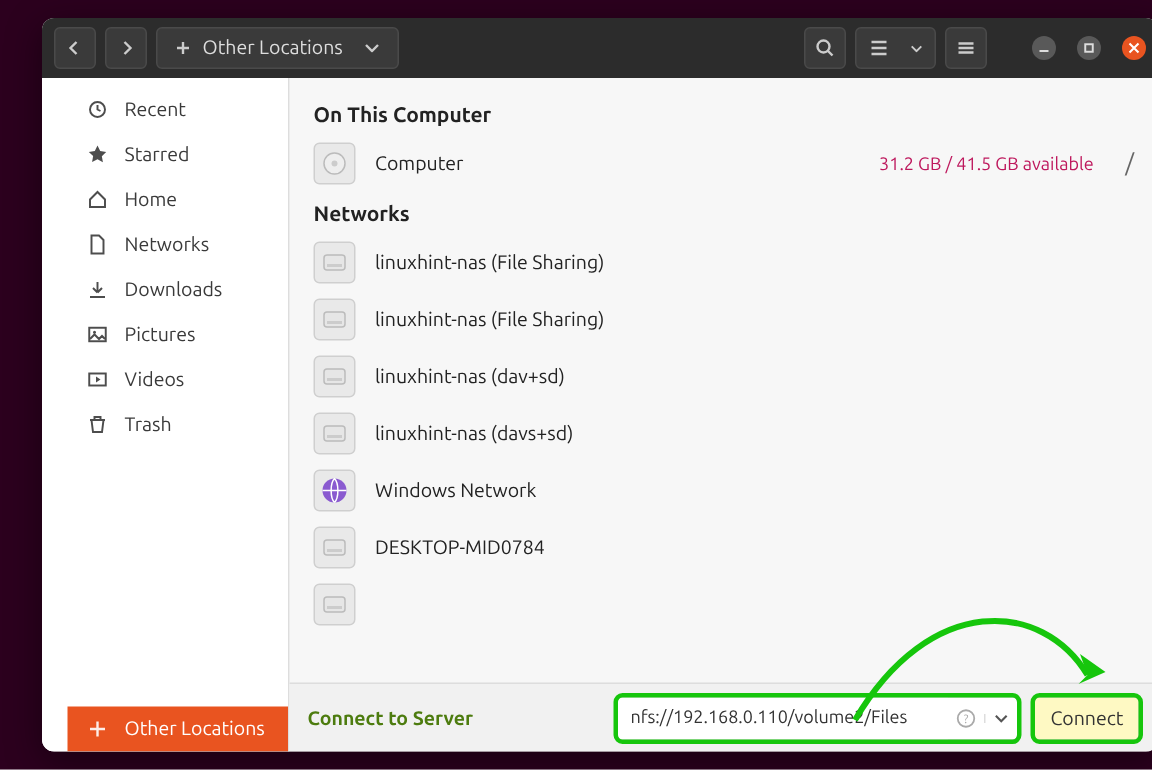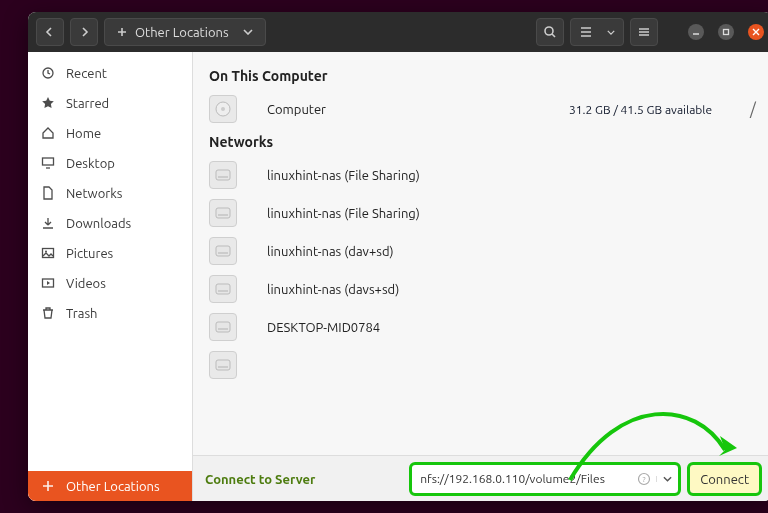--- a/index.html
+++ b/index.html
@@ -9,30 +9,30 @@
 .tb-btn { background:#3a3a3a; border:1px solid #4a4a4a; border-radius:4px; height:28px; display:flex; align-items:center; justify-content:center; color:#ddd; }
 .nav-btn { width:28px; }
 .loc-pill { padding:0 12px; gap:8px; cursor:pointer; }
 .loc-pill svg.chevdown { margin-left:6px; }
 .tb-spacer { flex:1; }
 .wctl { width:16px; height:16px; border-radius:50%; display:flex; align-items:center; justify-content:center; margin-left:8px; }
 .wctl.close { background:#e95420; }
 .wctl.other { background:#595959; }
 .body { flex:1; display:flex; min-height:0; }
 .sidebar { width:165px; background:#fff; border-right:1px solid #ddd; display:flex; flex-direction:column; padding-top:6px; }
-.sb-item { height:30px; display:flex; align-items:center; gap:10px; padding:0 12px; color:#3a3a3a; font-size:13px; cursor:pointer; }
+.sb-item { height:30px; display:flex; align-items:center; gap:10px; padding:0 12px; color:#3a3a3a; font-size:13px; cursor:pointer;margin-left:17px; }
 .sb-item.active { background:#e95420; color:#fff; }
 .sb-item .ic { width:16px; height:16px; display:flex; align-items:center; justify-content:center; color:inherit; opacity:.9; }
 .main { flex:1; display:flex; flex-direction:column; min-width:0; }
 .content { flex:1; overflow:auto; padding:10px 16px 4px 16px; }
 .section-h { font-weight:700; font-size:14px; color:#222; margin:6px 0 6px 0; }
-.row { display:flex; align-items:center; height:38px; gap:30px; cursor:pointer; }
+.row { display:flex; align-items:center; height:38px; gap:13px; cursor:pointer; }
 .row .dicon { width:28px; height:28px; background:#e9e9e9; border:1px solid #cfcfcf; border-radius:4px; display:flex; align-items:center; justify-content:center; color:#888; font-size:10px; }
 .row .label { font-size:13px; color:#222; flex:1; }
-.row .meta { font-size:12px; color:#0f172a; margin-right:8px; }
+.row .meta { font-size:12px; color:#be185d; margin-right:8px; }
 .row .chev { color:#666; }
 .wn-icon { background:linear-gradient(135deg,#9a6ad6,#7a48c8); border-radius:50%; }
 .footer { border-top:1px solid #ddd; height:46px; background:#f1f1f1; display:flex; align-items:center; padding:0 12px; gap:10px; }
 .footer .lbl { font-weight:700; font-size:13px; color:#4d7c0f; }
 .footer .sp { flex:1; }
 .srv-box { display:flex; align-items:center; height:30px; border:1px solid #bbb; background:#fff; border-radius:4px; overflow:hidden; }
 .srv-box.highlight { outline:3px solid #16c60c; outline-offset:-1px; }
 .srv-box input { border:none; outline:none; height:100%; width:220px; padding:0 8px; font-size:12px; color:#333; }
 .srv-box .help { width:24px; display:flex; align-items:center; justify-content:center; color:#999; font-size:13px; }
 .srv-box .dd { width:22px; border-left:1px solid #ddd; display:flex; align-items:center; justify-content:center; color:#555; }
@@ -127,29 +127,20 @@
           <span class="ic">
             <svg width="14" height="14" viewBox="0 0 14 14">
               <path d="M2 7l5-5 5 5v5H2z" stroke="currentColor" stroke-width="1.3" fill="none"></path>
             </svg>
           </span>
           <span>Home</span>
         </div>
         <div class="sb-item">
           <span class="ic">
             <svg width="14" height="14" viewBox="0 0 14 14">
-              <rect x="1.5" y="2" width="11" height="7" stroke="currentColor" stroke-width="1.3" fill="none"></rect>
-              <path d="M5 12h4" stroke="currentColor" stroke-width="1.3"></path>
-            </svg>
-          </span>
-          <span>Desktop</span>
-        </div>
-        <div class="sb-item">
-          <span class="ic">
-            <svg width="14" height="14" viewBox="0 0 14 14">
               <path d="M3 1h5l3 3v9H3z" stroke="currentColor" stroke-width="1.3" fill="none"></path>
             </svg>
           </span>
           <span>Networks</span>
         </div>
         <div class="sb-item">
           <span class="ic">
             <svg width="14" height="14" viewBox="0 0 14 14">
               <path d="M7 2v7m0 0 3-3m-3 3L4 6M2 12h10" stroke="currentColor" stroke-width="1.3" fill="none"></path>
             </svg>
@@ -240,20 +231,29 @@
               <div class="label">linuxhint-nas (dav+sd)</div>
             </div>
             <div class="row">
               <div class="dicon">
                 <svg width="18" height="18" viewBox="0 0 18 18">
                   <rect x="2" y="4" width="14" height="10" rx="2" fill="#e6e6e6" stroke="#bbb"></rect>
                   <rect x="4" y="10" width="10" height="2" fill="#ccc"></rect>
                 </svg>
               </div>
               <div class="label">linuxhint-nas (davs+sd)</div>
+            </div>
+            <div class="row">
+              <div class="dicon wn-icon">
+                <svg width="20" height="20" viewBox="0 0 20 20">
+                  <circle cx="10" cy="10" r="8" fill="#8a5ad0"></circle>
+                  <path d="M2 10h16M10 2c3 3 3 13 0 16M10 2c-3 3-3 13 0 16" stroke="#fff" stroke-width="1" fill="none"></path>
+                </svg>
+              </div>
+              <div class="label">Windows Network</div>
             </div>
             <div class="row">
               <div class="dicon">
                 <svg width="18" height="18" viewBox="0 0 18 18">
                   <rect x="2" y="4" width="14" height="10" rx="2" fill="#e6e6e6" stroke="#bbb"></rect>
                   <rect x="4" y="10" width="10" height="2" fill="#ccc"></rect>
                 </svg>
               </div>
               <div class="label">DESKTOP-MID0784</div>
             </div>

